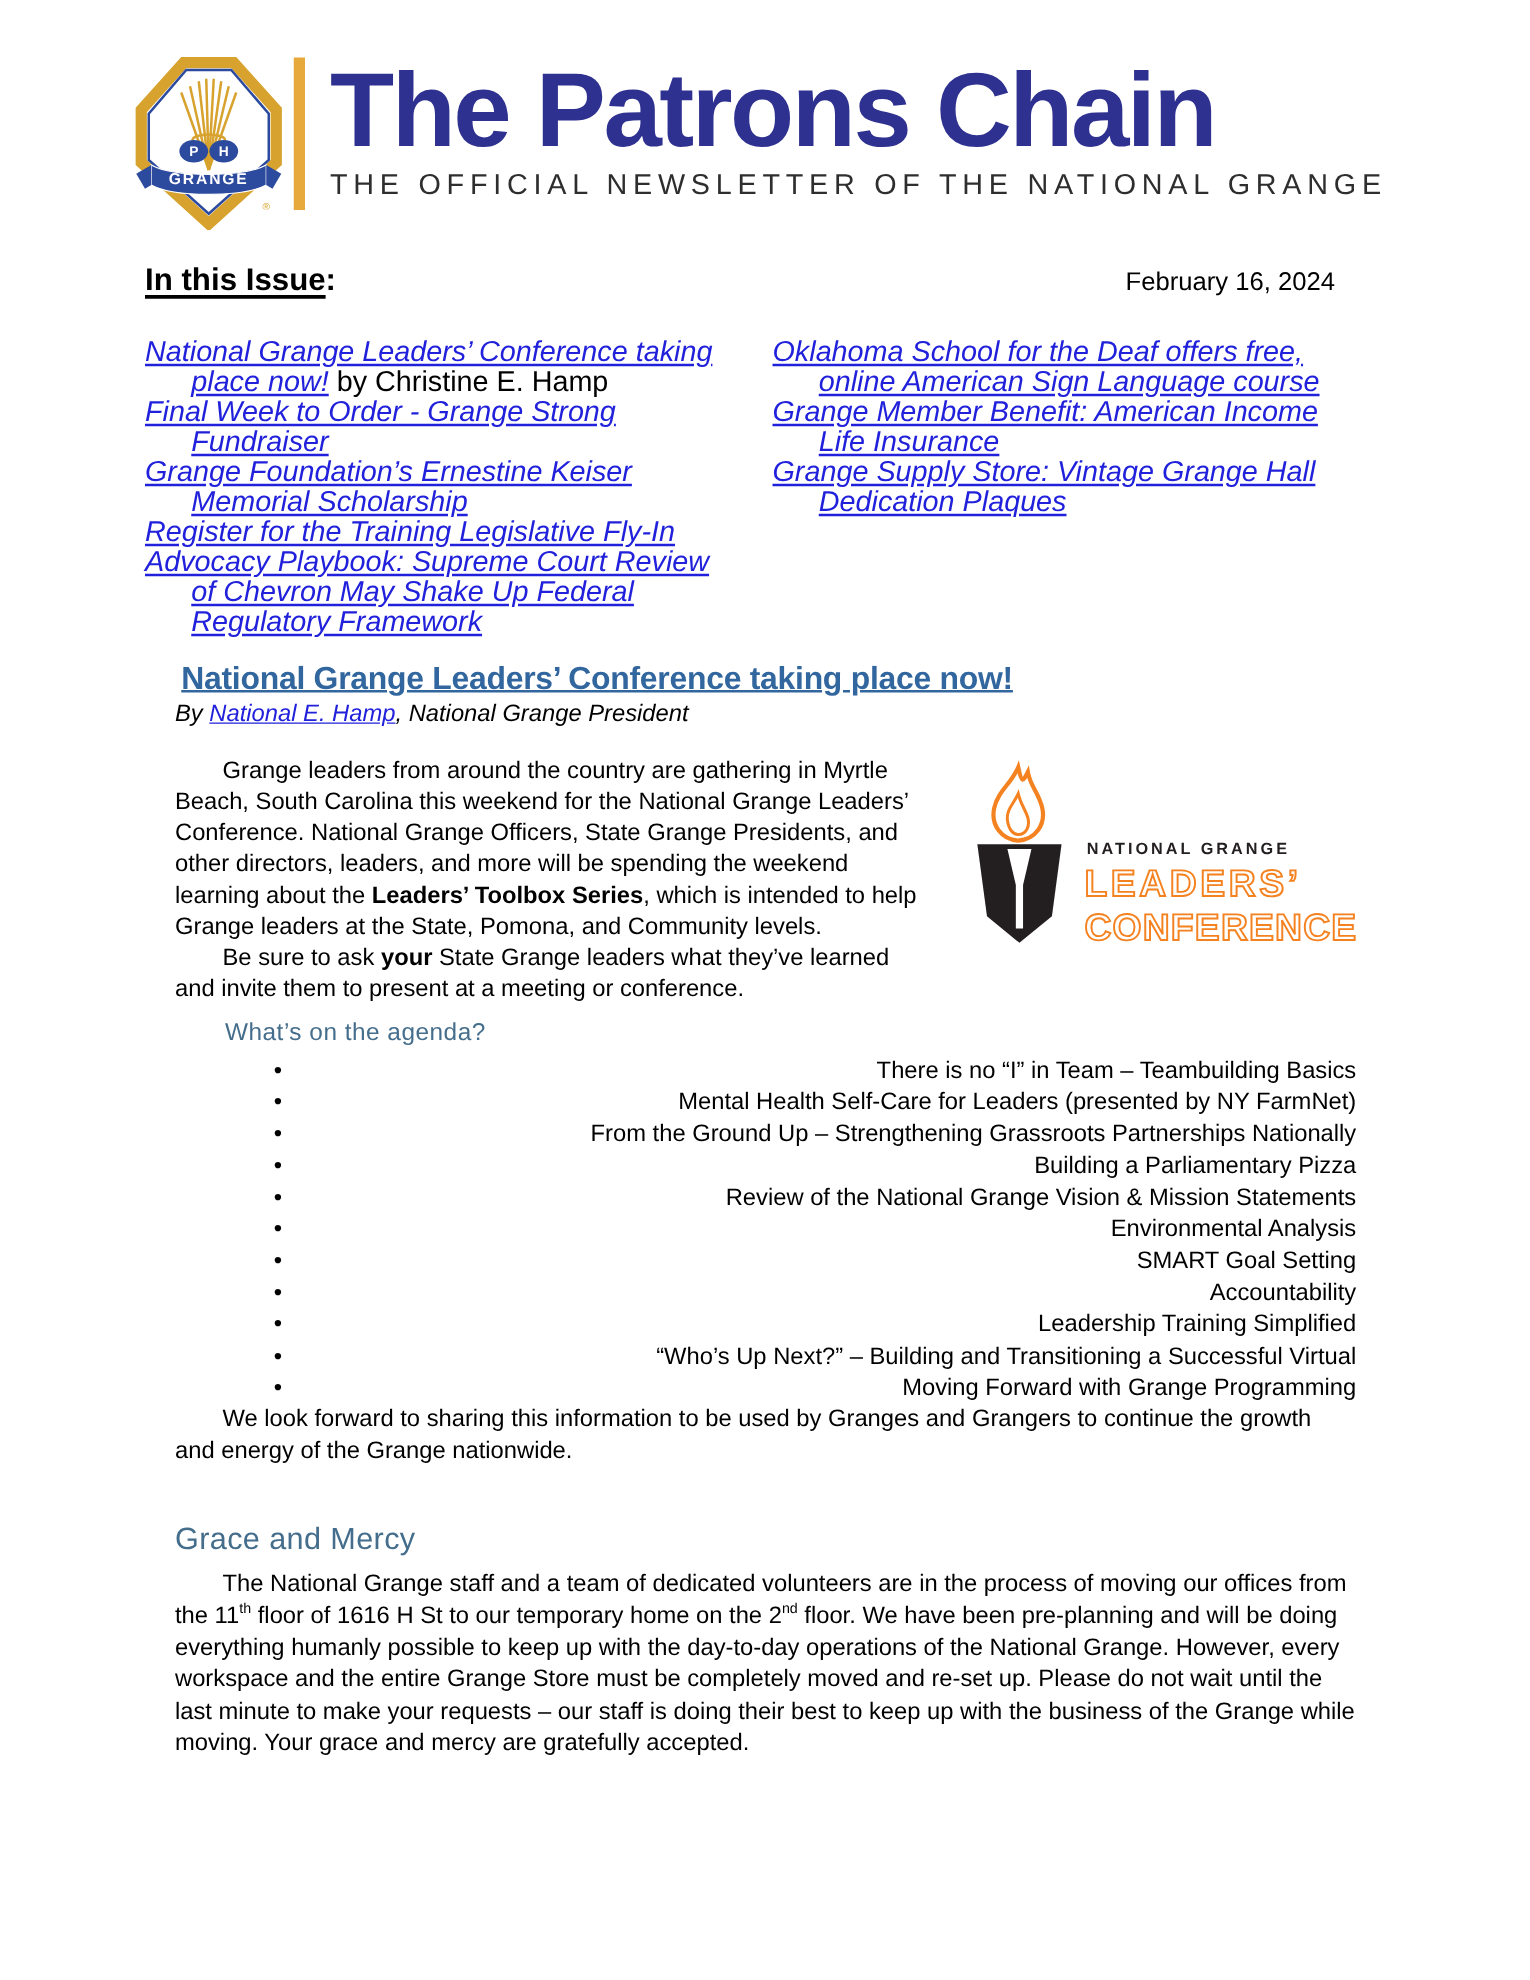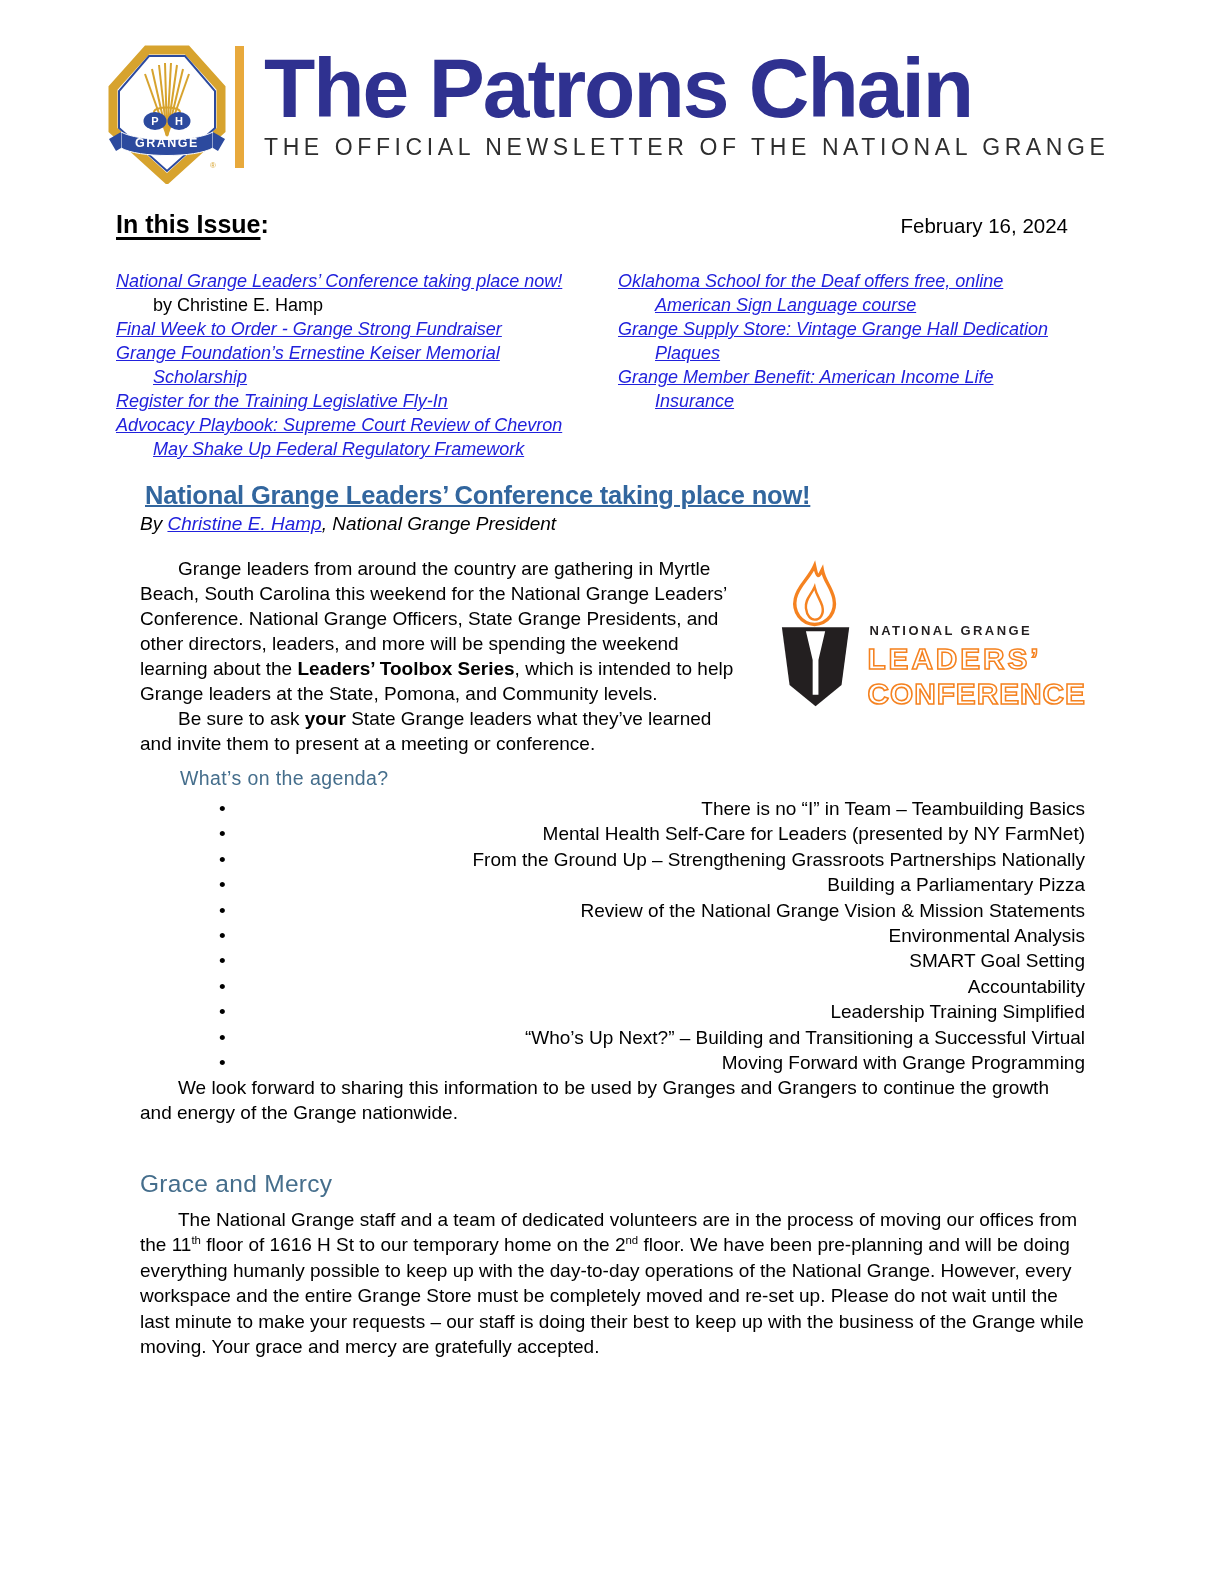--- a/index.html
+++ b/index.html
@@ -22,21 +22,21 @@
 
   
   .issue{margin:26px 120px 0 116px;}
   .issue-head-row{display:flex; justify-content:space-between; align-items:baseline;}
   .issue-heading{font-size:25px; font-weight:700; color:#000;}
   .issue-heading .u{text-decoration:underline; text-decoration-thickness:2.5px; text-underline-offset:4px;}
   .issue-date{font-size:20.5px; color:#000; padding-right:36px;}
   .toc{display:flex; margin-top:30px;}
   .toc-col-left{width:468px; margin-right:34px;}
   .toc-col-right{width:440px;}
-  .toc-item{font-size:18px; line-height:24px; font-style:italic; padding-left:37px; text-indent:-37px; color:var(--link);}
+  .toc-item{font-size:23px; line-height:24px; font-style:italic; padding-left:37px; text-indent:-37px; color:var(--link);}
   .toc-link{color:var(--link); text-decoration:underline; cursor:pointer;}
   .toc-suffix{font-style:normal; color:#000; text-decoration:none;}
 
   
   .article{margin:22px 139px 0 140px; font-size:19px; line-height:25px; color:#000;}
   .article-title{font-size:25.5px; font-weight:700; color:var(--headblue); text-decoration:underline; text-decoration-thickness:2px; margin:0 0 3px 5px; letter-spacing:-0.2px;}
   .byline{font-style:italic; font-size:19px; margin-bottom:20px;}
   .byline a{color:var(--link); text-decoration:underline; cursor:pointer;}
   .conf-logo{float:right; width:332px; margin:4px 0 10px 16px;}
   .body-par{text-indent:38px; margin:0;}
@@ -97,29 +97,29 @@
     <div class="toc">
       <div class="toc-col-left">
         <div class="toc-item"><a class="toc-link">National Grange Leaders’ Conference taking place now!</a><span class="toc-suffix"> by Christine E. Hamp</span></div>
         <div class="toc-item"><a class="toc-link">Final Week to Order - Grange Strong Fundraiser</a></div>
         <div class="toc-item"><a class="toc-link">Grange Foundation’s Ernestine Keiser Memorial Scholarship</a></div>
         <div class="toc-item"><a class="toc-link">Register for the Training Legislative Fly-In</a></div>
         <div class="toc-item"><a class="toc-link">Advocacy Playbook: Supreme Court Review of Chevron May Shake Up Federal Regulatory Framework</a></div>
       </div>
       <div class="toc-col-right">
         <div class="toc-item"><a class="toc-link">Oklahoma School for the Deaf offers free, online American Sign Language course</a></div>
+        <div class="toc-item"><a class="toc-link">Grange Member Benefit: American Income Life Insurance</a></div>
         <div class="toc-item"><a class="toc-link">Grange Supply Store: Vintage Grange Hall Dedication Plaques</a></div>
-        <div class="toc-item"><a class="toc-link">Grange Member Benefit: American Income Life Insurance</a></div>
       </div>
     </div>
   </div>
 
   <div class="article">
     <h2 class="article-title">National Grange Leaders’ Conference taking place now!</h2>
-    <div class="byline"><span>By </span><a>Christine E. Hamp</a><span>, National Grange President</span></div>
+    <div class="byline"><span>By </span><a>National E. Hamp</a><span>, National Grange President</span></div>
 
     <div>
       <svg class="conf-logo" viewBox="0 0 345 162" aria-hidden="true">
         <path d="M64,6 C58,20 47,26 44,40 C41,54 50,66 64,67 C78,66 87,54 84,40 C81,27 74,22 72,10 C68,18 67,20 64,6 Z" fill="#ffffff" stroke="#F58220" stroke-width="3.5"></path>
         <path d="M64,28 C60,37 54,41 55,50 C56,58 60,62 64,62 C70,62 74,56 72,48 C70,41 66,37 64,28 Z" fill="#ffffff" stroke="#F58220" stroke-width="2.5"></path>
         <path d="M30,70 L100,70 L92,130 L65,152 L38,130 Z" fill="#231F20"></path>
         <path d="M55,74 L75,74 L68,104 L68,140 L62,140 L62,104 Z" fill="#ffffff"></path>
         <text x="121" y="78" font-size="13.5" font-weight="bold" fill="#231F20" letter-spacing="2.5" font-family="Liberation Sans, sans-serif">NATIONAL GRANGE</text>
         <text x="119" y="113" font-size="31" font-weight="bold" fill="#ffffff" stroke="#F58220" stroke-width="1.6" letter-spacing="3" font-family="Liberation Sans, sans-serif">LEADERS’</text>
         <text x="119" y="150" font-size="31" font-weight="bold" fill="#ffffff" stroke="#F58220" stroke-width="1.6" letter-spacing="1" font-family="Liberation Sans, sans-serif">CONFERENCE</text>

